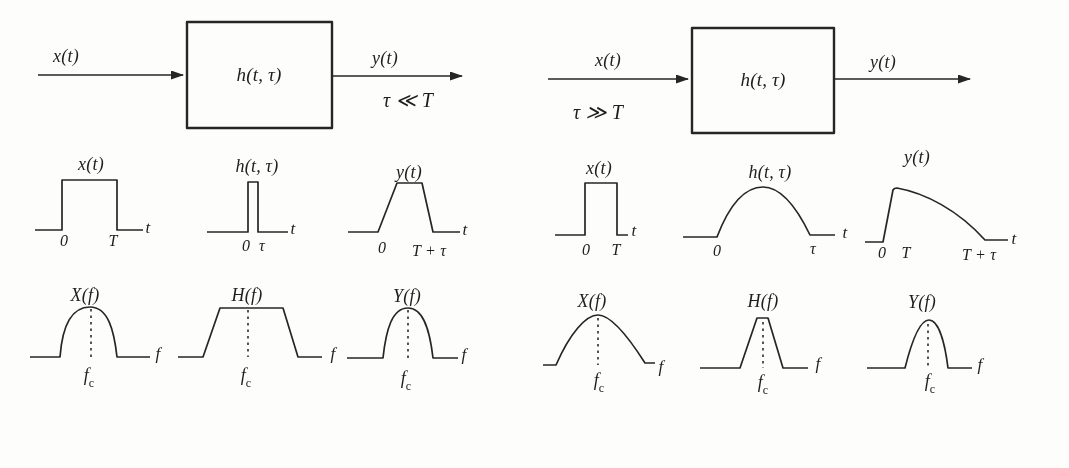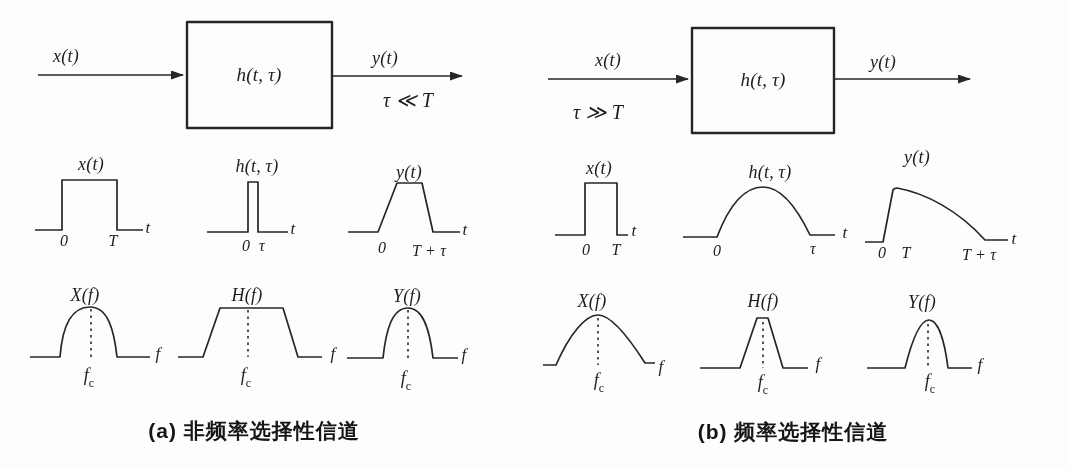--- a/index.html
+++ b/index.html
@@ -136,21 +136,20 @@
   <span class="lbl fc" style="left:89px;top:377px"><i>f</i><sub>c</sub></span>
 
   <span class="lbl" style="left:247px;top:295px">H(f)</span>
   <span class="lbl axis" style="left:333px;top:354px">f</span>
   <span class="lbl fc" style="left:246px;top:377px"><i>f</i><sub>c</sub></span>
 
   <span class="lbl" style="left:407px;top:296px">Y(f)</span>
   <span class="lbl axis" style="left:464px;top:355px">f</span>
   <span class="lbl fc" style="left:406px;top:380px"><i>f</i><sub>c</sub></span>
 
-  <span class="lbl caption" style="left:254px;top:431px">(a) 非频率选择性信道</span>
 
   <span class="lbl" style="left:608px;top:60px">x(t)</span>
   <span class="lbl cond" style="left:598px;top:112px">τ ≫ T</span>
   <span class="lbl boxlbl" style="left:763px;top:80px">h(t, τ)</span>
   <span class="lbl" style="left:883px;top:62px">y(t)</span>
 
   <span class="lbl" style="left:599px;top:168px">x(t)</span>
   <span class="lbl axis" style="left:634px;top:231px">t</span>
   <span class="lbl tick" style="left:586px;top:250px">0</span>
   <span class="lbl tick" style="left:616px;top:250px">T</span>
@@ -171,15 +170,14 @@
   <span class="lbl fc" style="left:599px;top:382px"><i>f</i><sub>c</sub></span>
 
   <span class="lbl" style="left:763px;top:301px">H(f)</span>
   <span class="lbl axis" style="left:818px;top:364px">f</span>
   <span class="lbl fc" style="left:763px;top:384px"><i>f</i><sub>c</sub></span>
 
   <span class="lbl" style="left:922px;top:302px">Y(f)</span>
   <span class="lbl axis" style="left:980px;top:365px">f</span>
   <span class="lbl fc" style="left:930px;top:383px"><i>f</i><sub>c</sub></span>
 
-  <span class="lbl caption" style="left:793px;top:432px">(b) 频率选择性信道</span>
 
 </div>
 
 </body></html>

